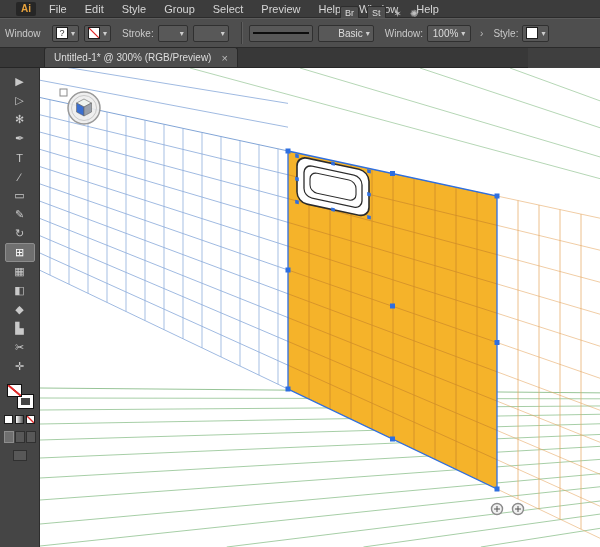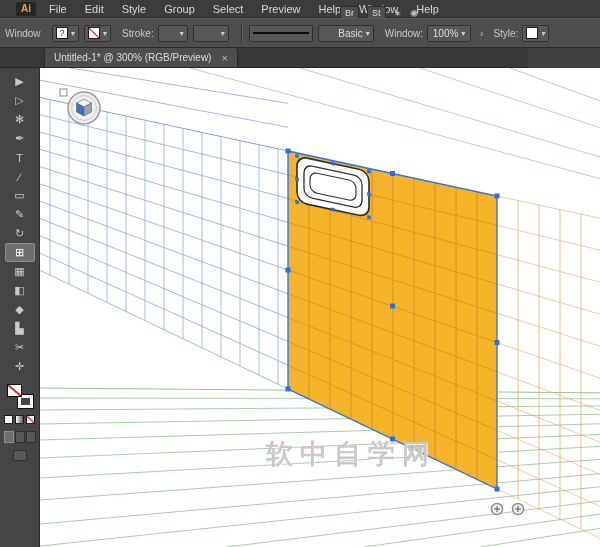--- a/index.html
+++ b/index.html
@@ -309,16 +309,15 @@
           <circle cx="457" cy="441" r="5.5" fill="#f1f1f1" stroke="#8a8a8a" stroke-width="1.4"></circle>
           <line x1="454" y1="441" x2="460" y2="441" stroke="#555" stroke-width="1" opacity="1"></line>
           <line x1="457" y1="438" x2="457" y2="444" stroke="#555" stroke-width="1" opacity="1"></line>
         </g>
         <g>
           <circle cx="478" cy="441" r="5.5" fill="#f1f1f1" stroke="#8a8a8a" stroke-width="1.4"></circle>
           <line x1="475" y1="441" x2="481" y2="441" stroke="#555" stroke-width="1" opacity="1"></line>
           <line x1="478" y1="438" x2="478" y2="444" stroke="#555" stroke-width="1" opacity="1"></line>
         </g>
       </svg>
-    <div class="watermark">软中自学网</div>
   </div>
 
 </div>
 
 </body></html>

